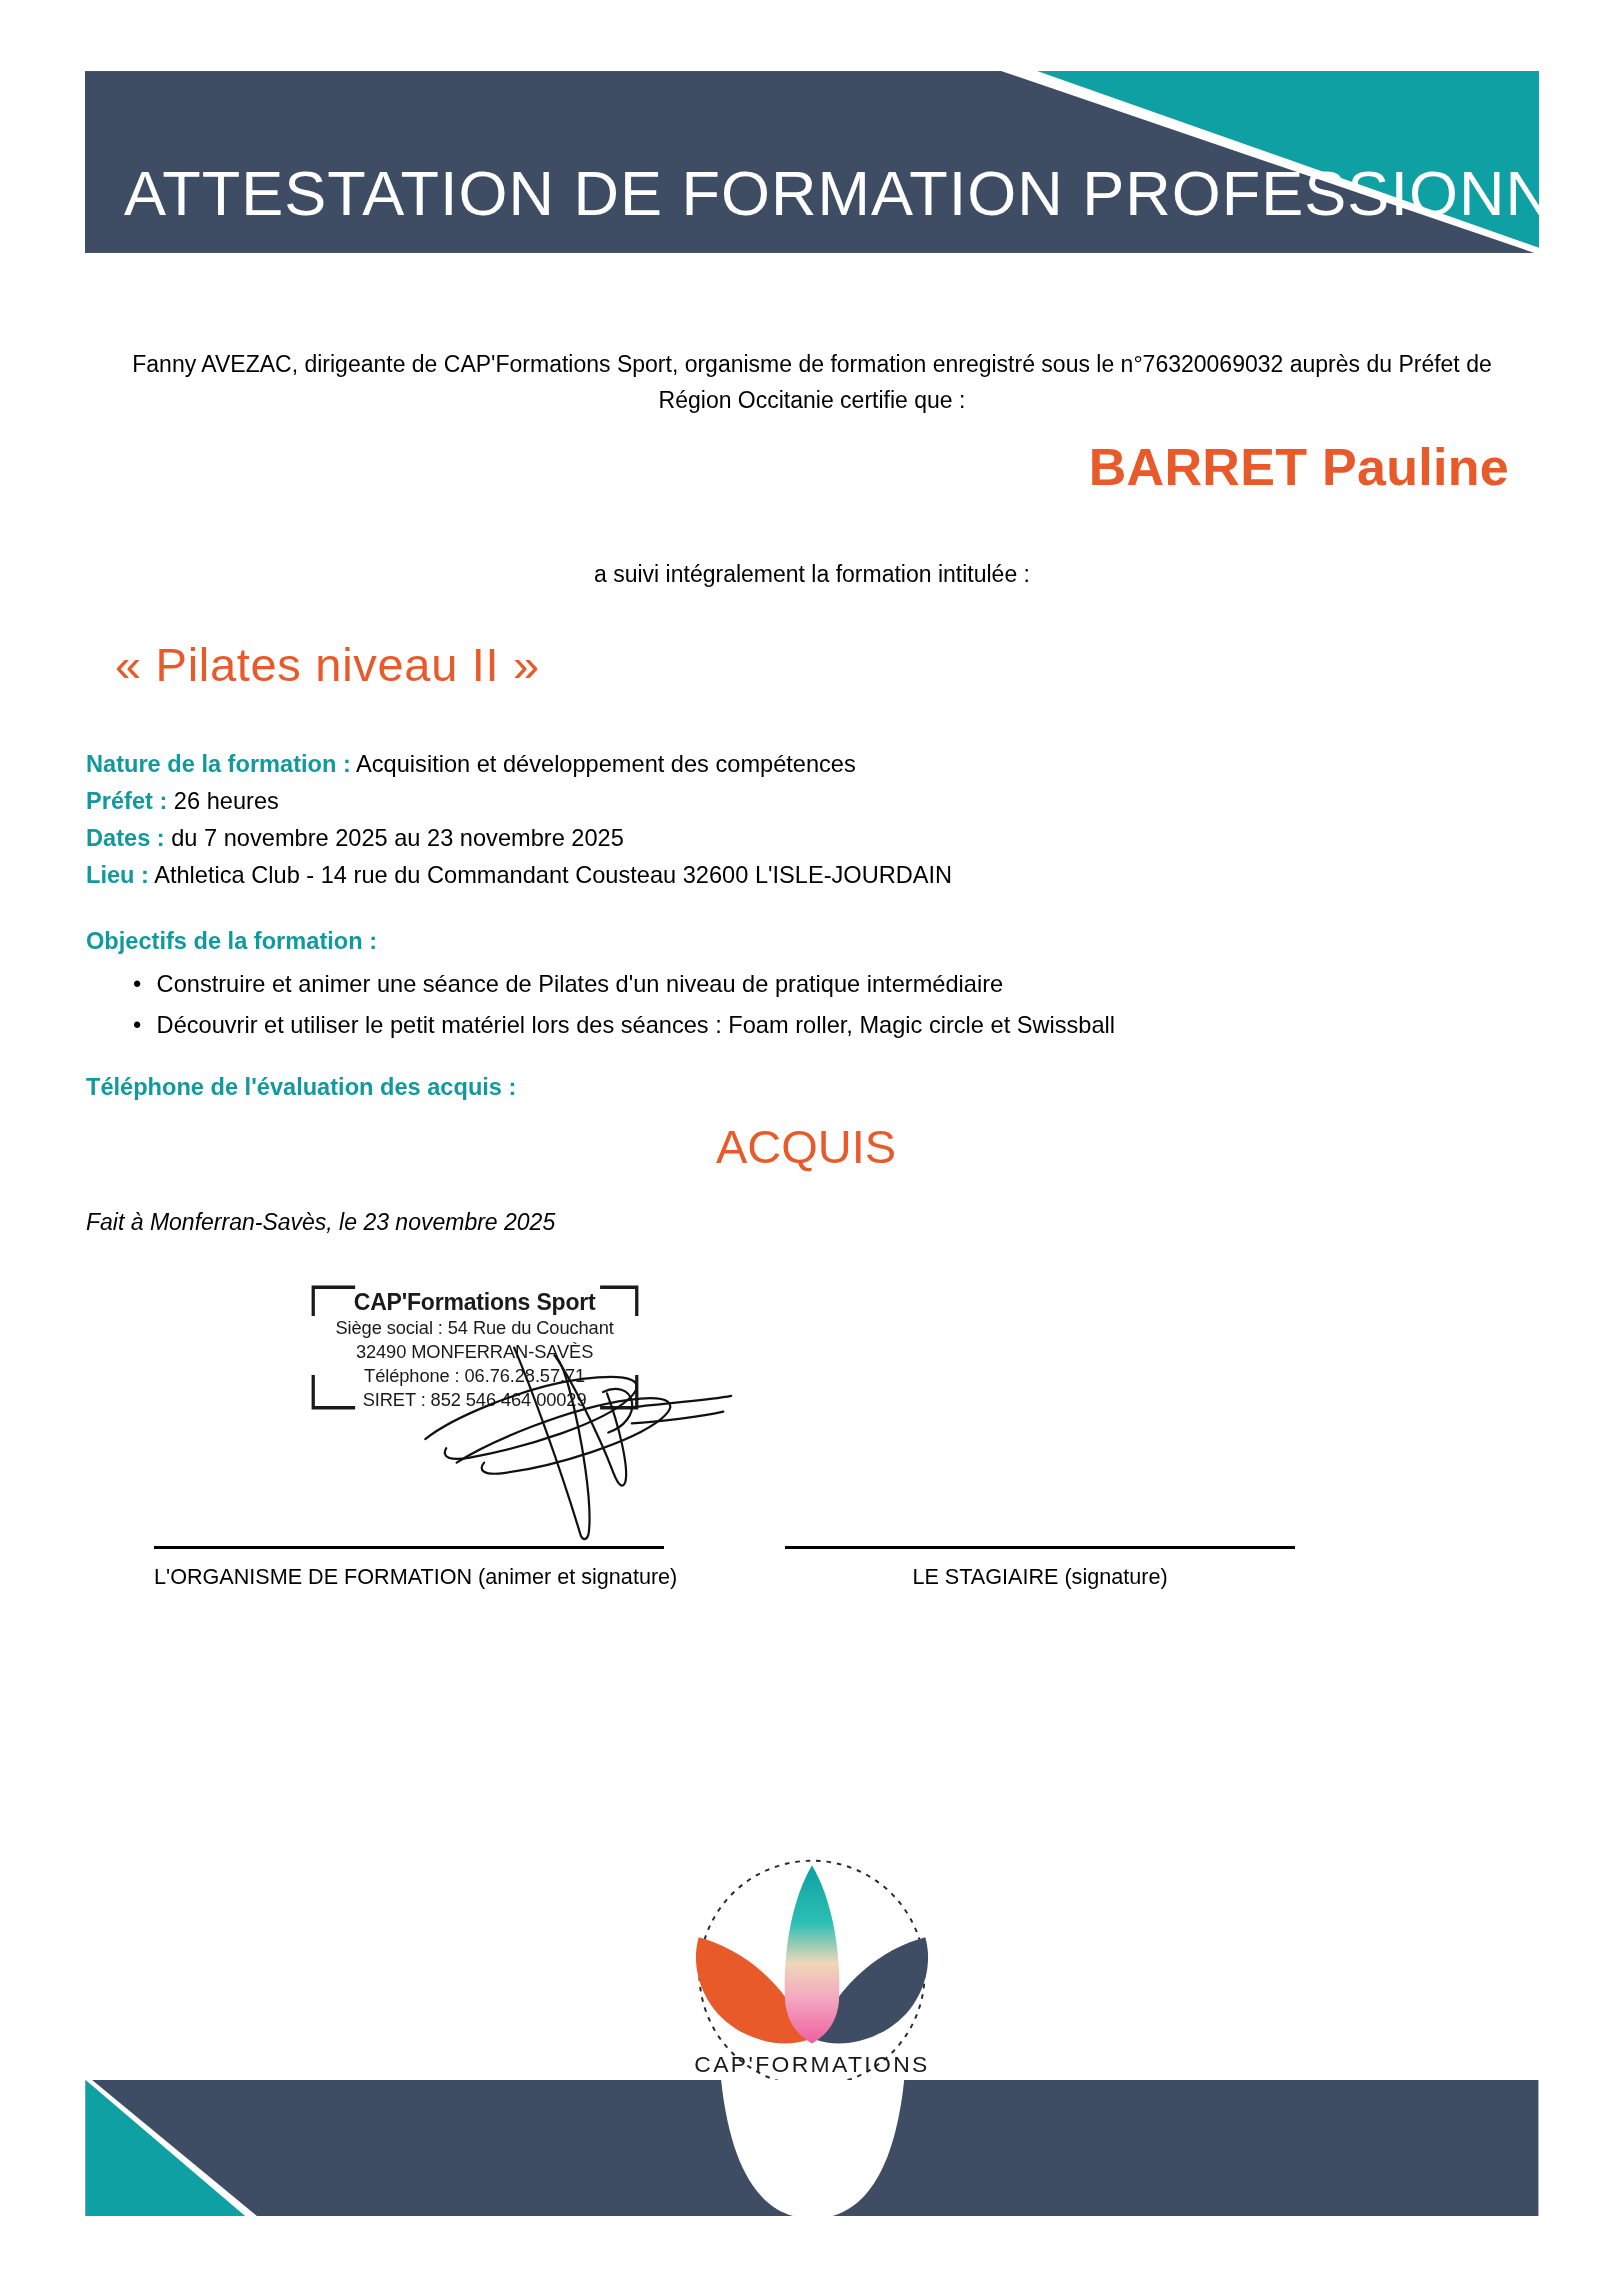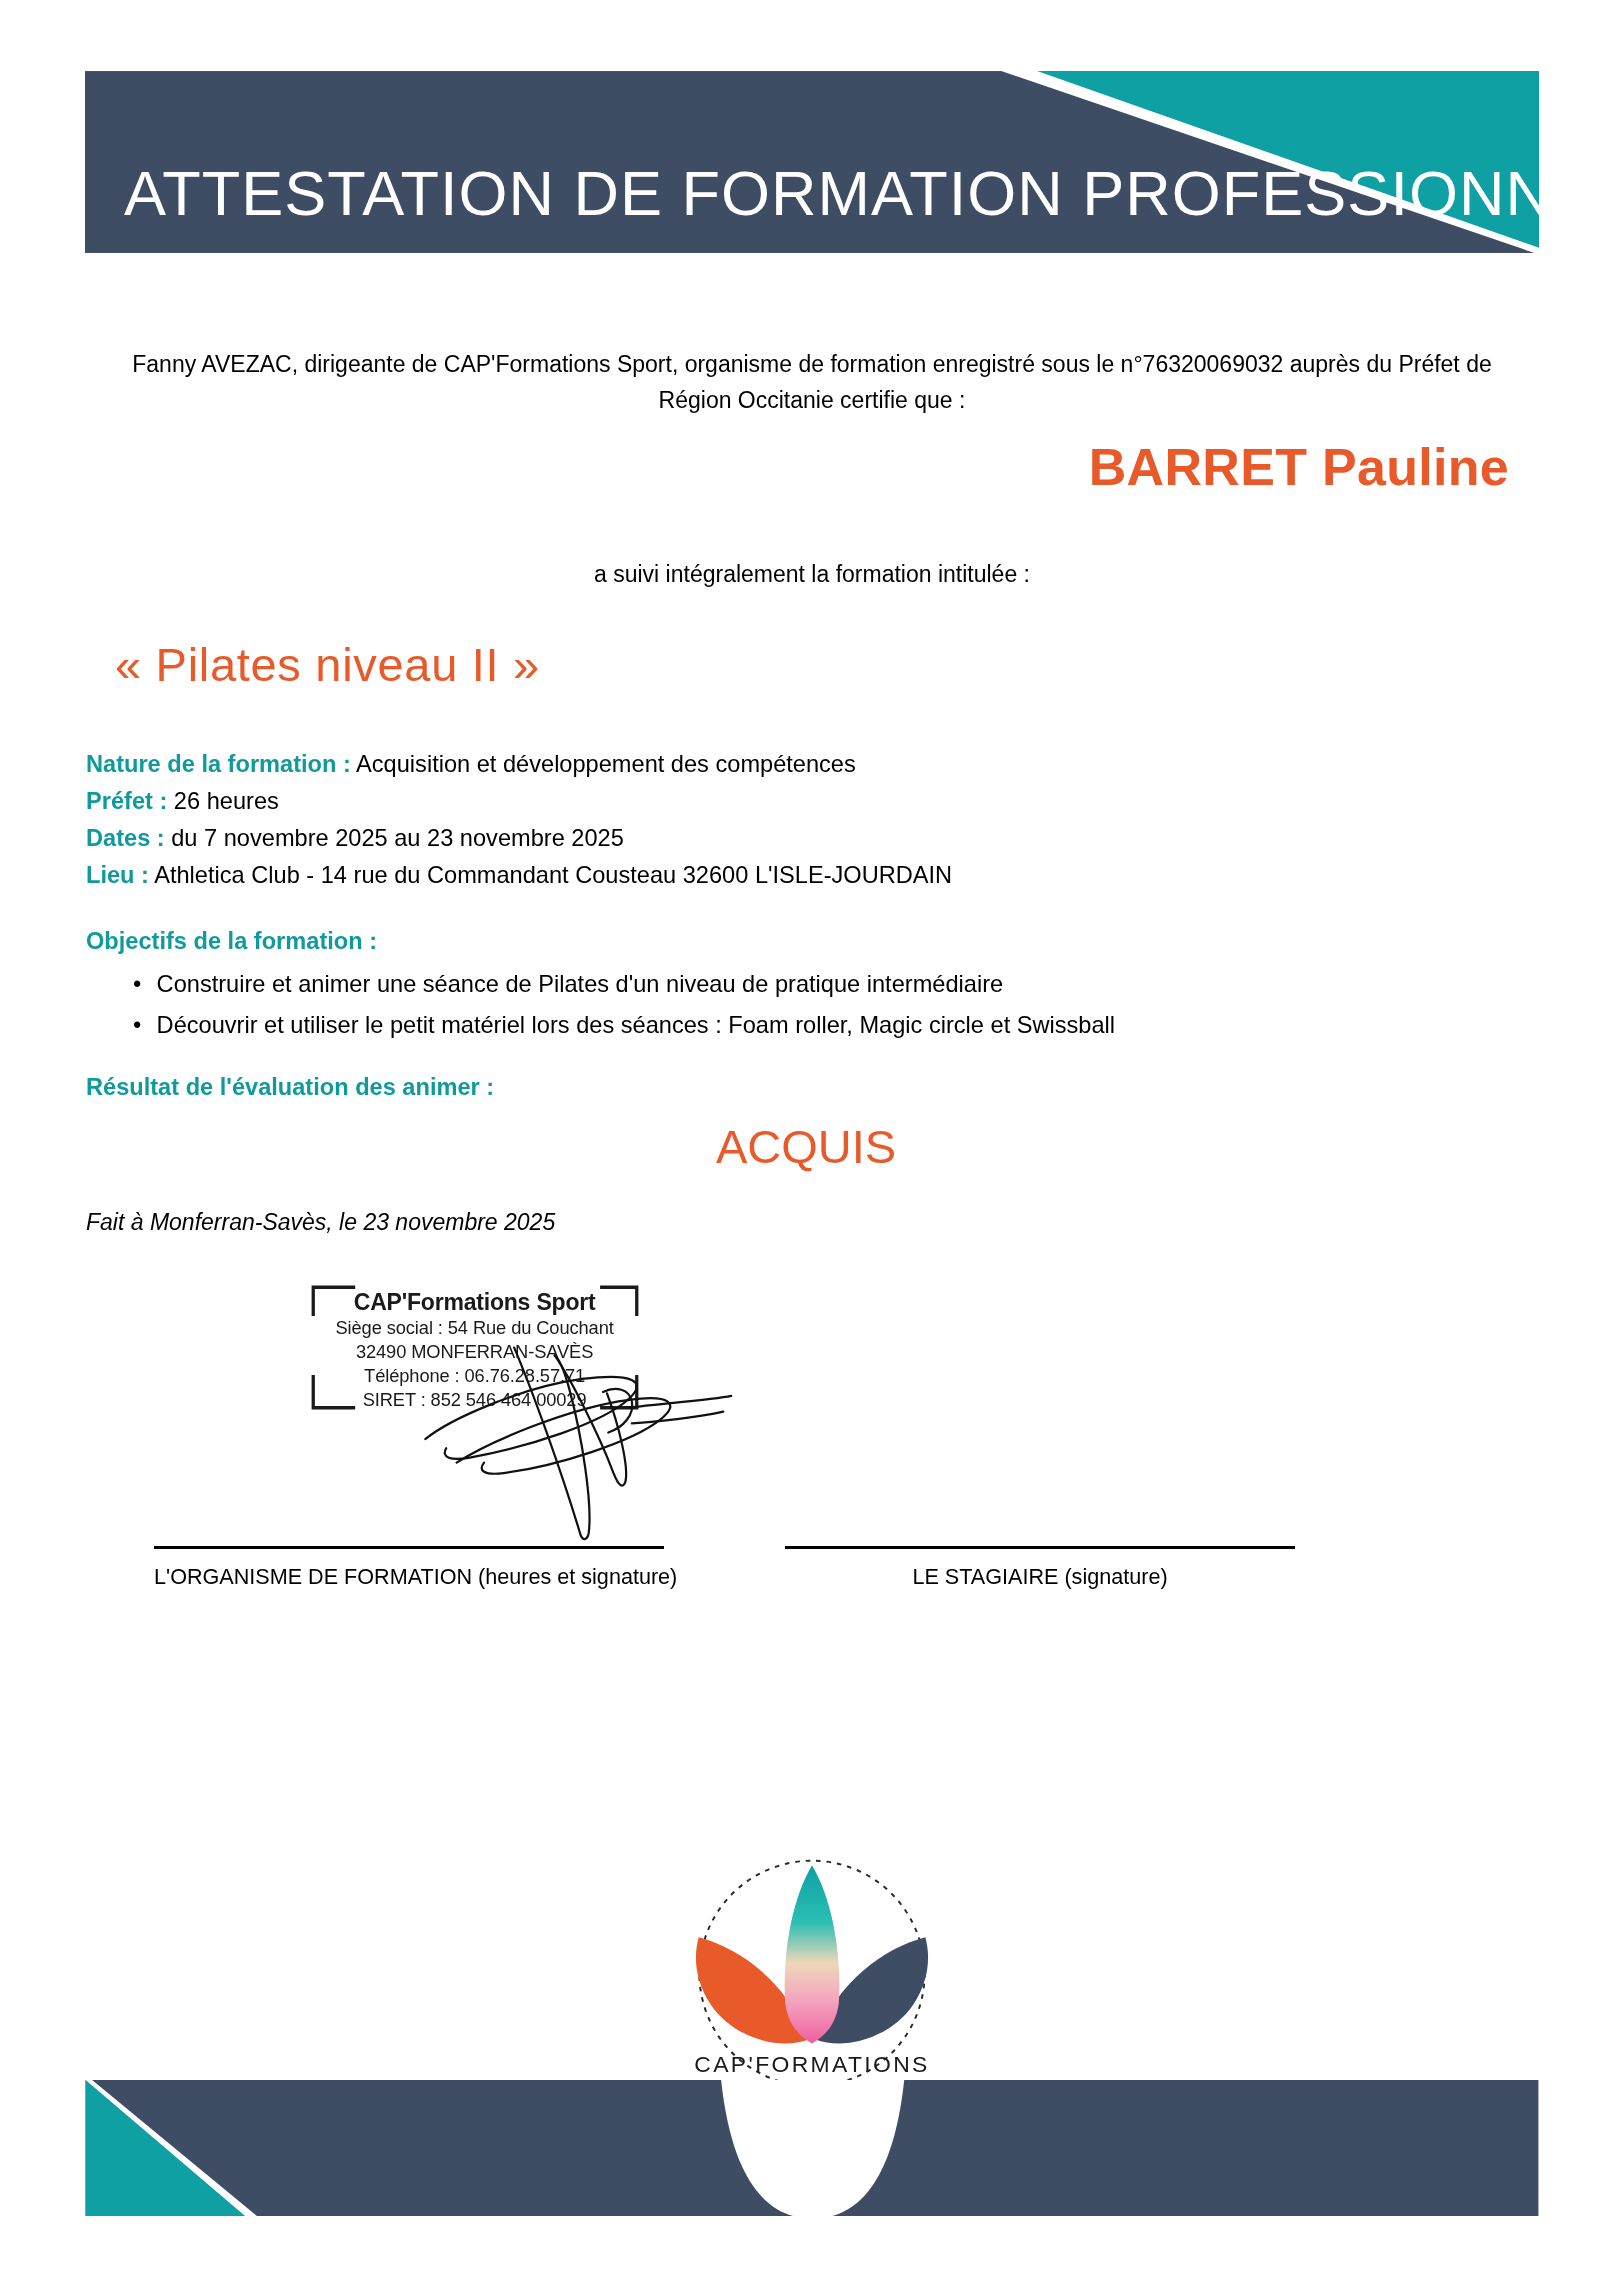--- a/index.html
+++ b/index.html
@@ -304,21 +304,21 @@
 
   <div class="objectives">
     <div class="section-heading">Objectifs de la formation :</div>
     <ul class="objective-list">
       <li class="objective-item">Construire et animer une séance de Pilates d'un niveau de pratique intermédiaire</li>
       <li class="objective-item">Découvrir et utiliser le petit matériel lors des séances : Foam roller, Magic circle et Swissball</li>
     </ul>
   </div>
 
   <div class="result-block">
-    <div class="section-heading">Résultat de l'évaluation des animer :</div>
+    <div class="section-heading">Téléphone de l'évaluation des acquis :</div>
   </div>
   <div class="result-value">ACQUIS</div>
 
   <div class="place-date">Fait à Monferran-Savès, le 23 novembre 2025</div>
 
   <div class="stamp-area">
 
     <div class="stamp">
       <svg class="stamp-corners" viewBox="0 0 510 200">
         <path d="M8,52 L8,8 L72,8" fill="none" stroke="#1a1a1a" stroke-width="5"></path>
@@ -343,21 +343,21 @@
         <path d="M278,72 C300,104 344,188 368,252 C376,272 382,276 386,266 C392,244 376,178 358,130"></path>
         <path d="M352,128 C372,118 392,124 396,142 C400,162 384,182 360,190"></path>
         <path d="M392,152 C440,146 520,140 548,134"></path>
         <path d="M396,176 C438,174 500,166 536,158"></path>
       </g>
     </svg>
   </div>
 
   <div class="sig-col left">
     <div class="sig-rule"></div>
-    <div class="sig-caption">L'ORGANISME DE FORMATION (heures et signature)</div>
+    <div class="sig-caption">L'ORGANISME DE FORMATION (animer et signature)</div>
   </div>
   <div class="sig-col right">
     <div class="sig-rule"></div>
     <div class="sig-caption">LE STAGIAIRE (signature)</div>
   </div>
 
   <div class="logo">
     <svg width="334" height="272" viewBox="0 0 510 415">
       <defs>
         <linearGradient id="centerLeaf" x1="0" y1="0" x2="0" y2="1">

